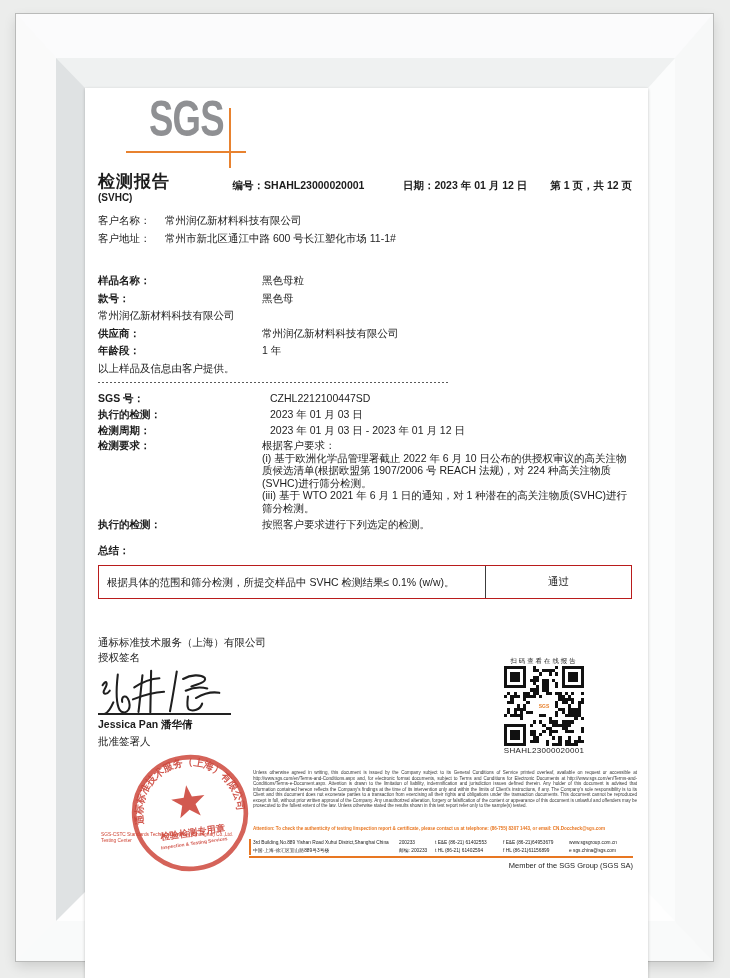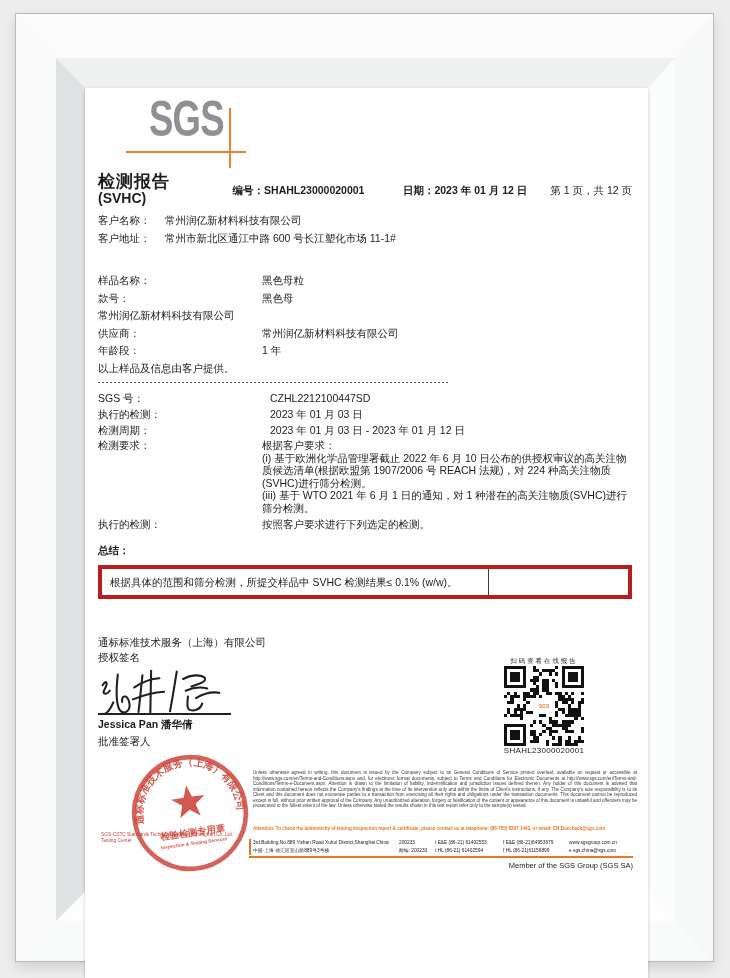--- a/index.html
+++ b/index.html
@@ -34,45 +34,45 @@
   
   .logo-block{position:relative;height:70px;}
   .logo-text{
     position:absolute;left:51px;top:-4px;
     font-size:50px;font-weight:bold;color:#8f9093;letter-spacing:-1px;
     transform:scaleX(.73);transform-origin:left top;line-height:50px;
   }
   .logo-hline{position:absolute;left:28px;top:53px;width:120px;height:2px;background:#e8822f;}
   .logo-vline{position:absolute;left:131px;top:10px;width:2px;height:60px;background:#e8822f;}
   
-  .hdr{display:flex;align-items:center;margin-top:4px;}
+  .hdr{display:flex;align-items:flex-start;margin-top:4px;}
   .hdr-title{width:107px;}
   .hdr-title .t{font-size:17px;font-weight:bold;letter-spacing:1px;line-height:20px;}
-  .hdr-title .s{font-size:14px;font-weight:bold;line-height:12px;}
+  .hdr-title .s{font-size:10px;font-weight:bold;line-height:12px;}
   .hdr-no{width:185px;font-weight:bold;margin-top:5px;margin-left:36px;}
   .hdr-date{width:160px;font-weight:bold;margin-top:5px;}
-  .hdr-pages{margin-left:auto;font-weight:normal;margin-top:5px;white-space:nowrap;}
+  .hdr-pages{margin-left:auto;font-weight:bold;margin-top:5px;white-space:nowrap;}
   
   .row{display:flex;}
   .lbl{flex:none;width:67px;}
-  .lblw{flex:none;width:164px;}
+  .lblw{flex:none;width:164px;font-weight:bold;}
   .sec-client{margin-top:8px;}
   .sec-sample{margin-top:25px;}
   .sep{
     width:352px;height:2px;margin:5px 0 6px 0;
     background:repeating-linear-gradient(90deg,#5a5a5a 0 2px,transparent 2px 4px);
     background-size:4px 1.2px;background-repeat:repeat-x;background-position:0 50%;
   }
   .sec-test .row{line-height:16px;gap:8px;}
   .req{display:flex;margin-top:1px;}
   .req-val{width:372px;font-size:10.5px;line-height:12.5px;}
   .exec{display:flex;line-height:16px;margin-top:2px;}
   .summary-h{font-weight:bold;margin-top:10px;line-height:16px;}
   .sum-table{
-    margin-top:7px;border:4px solid #b91c1c;height:34px;display:flex;width:534px;box-sizing:border-box;
+    margin-top:7px;border:1px solid #b91c1c;height:34px;display:flex;width:534px;box-sizing:border-box;
   }
   .sum-left{width:387px;box-sizing:border-box;border-right:1px solid #3c3c3c;display:flex;align-items:center;padding:0 8px;line-height:13px;}
   .sum-right{flex:1;display:flex;align-items:center;justify-content:center;}
   
   .abs{position:absolute;}
   .sig-company{left:13px;top:547px;line-height:15px;}
   .sig-label{left:13px;top:562px;line-height:15px;}
   .sig-svg{left:12px;top:578px;}
   .sig-line{left:13px;top:625px;width:133px;height:1.6px;background:#222;}
   .sig-name{left:13px;top:628px;font-weight:bold;line-height:16px;}
@@ -180,20 +180,21 @@
     </div>
     <div class="exec">
       <div class="lblw">执行的检测：</div>
       <div>按照客户要求进行下列选定的检测。</div>
     </div>
   </div>
 
   <div class="summary-h">总结：</div>
   <div class="sum-table">
     <div class="sum-left">根据具体的范围和筛分检测，所提交样品中 SVHC 检测结果≤ 0.1% (w/w)。</div>
+    <div class="sum-right">通过</div>
   </div>
 
   <div class="abs sig-company">通标标准技术服务（上海）有限公司</div>
   <div class="abs sig-label">授权签名</div>
   <svg class="abs sig-svg" width="128" height="48" viewBox="0 0 130 48">
     <g fill="none" stroke="#1f1f1f" stroke-width="2.1" stroke-linecap="round" transform="rotate(-3 65 24)">
       <path d="M6,16 C10,10 12,14 8,20 C4,26 10,26 13,22"></path>
       <path d="M16,34 C13,40 10,44 7,45"></path>
       <path d="M22,6 C20,18 18,34 22,42 C26,48 34,44 32,34 C30,26 24,28 25,34"></path>
       <path d="M47,8 C45,20 43,34 41,45"></path>

